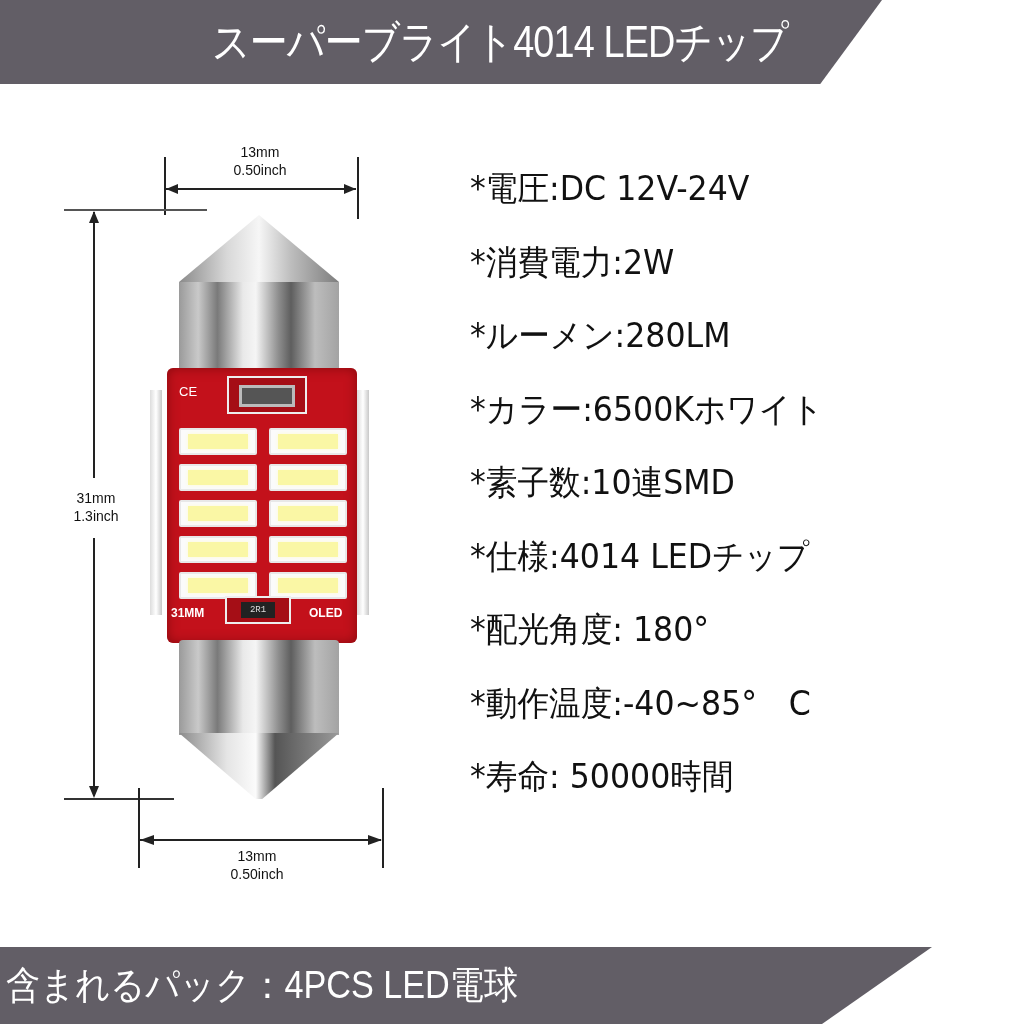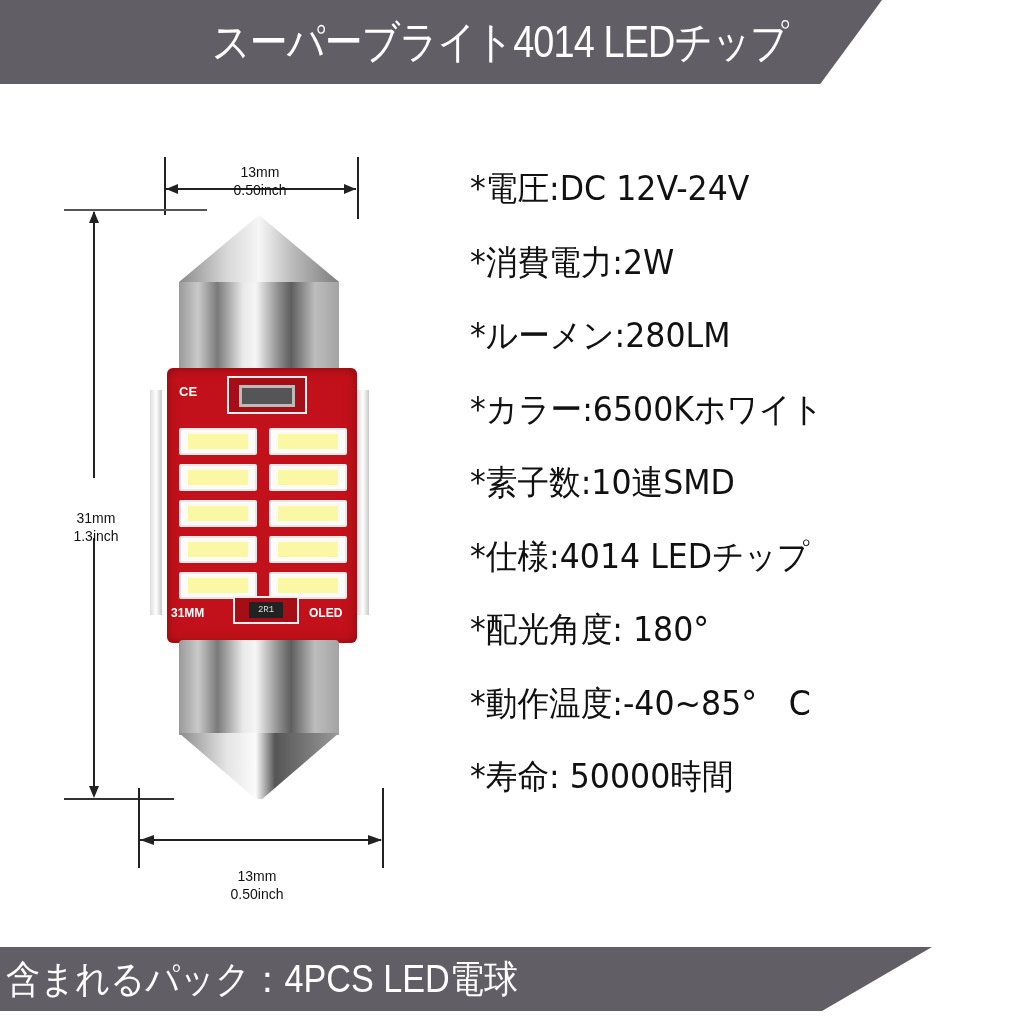--- a/index.html
+++ b/index.html
@@ -14,34 +14,34 @@
     top: 0; width: 882px; height: 84px;
     clip-path: polygon(0 0, 100% 0, 93% 100%, 0 100%);
     padding-left: 8px;
     justify-content: flex-end;
   }
   .banner-top .banner-text {
     font-family: "Liberation Sans", sans-serif; font-size: 44px; letter-spacing: -1px;
     transform: scaleX(0.86); transform-origin: left center; white-space: nowrap;
   }
   .banner-bottom {
-    top: 947px; width: 932px; height: 64px;
+    top: 947px; width: 932px; height: 77px;
     clip-path: polygon(0 0, 100% 0, 88.2% 100%, 0 100%);
     padding-left: 6px; padding-top: 0;
   }
   .banner-bottom .banner-text {
     font-family: "Liberation Sans", sans-serif; font-size: 38px;
     transform: scaleX(0.9); transform-origin: left center; white-space: nowrap;
   }
 
   
   .dim-line { position: absolute; background: #222; }
   .dim-label {
     position: absolute; font-family: "Liberation Sans", sans-serif; font-size: 14px;
-    color: #111; text-align: center; line-height: 18px; margin-top: 20px;
+    color: #111; text-align: center; line-height: 18px;
   }
   .arrow { position: absolute; width: 0; height: 0; }
 
   
   .bulb { position: absolute; left: 150px; top: 215px; width: 220px; height: 590px; }
   .cap-cone {
     position: absolute; left: 29px; width: 160px; height: 67px;
     background: linear-gradient(90deg, #8a8a8a 0%, #d8d8d8 30%, #f6f6f6 50%, #bdbdbd 70%, #7d7d7d 100%);
   }
   .cap-cone.top { top: 0; clip-path: polygon(50% 0, 100% 100%, 0 100%); }
@@ -58,35 +58,35 @@
     position: absolute; left: 17px; top: 153px; width: 190px; height: 275px;
     background: #c3111b; border-radius: 6px;
     box-shadow: inset 0 0 12px rgba(80,0,0,0.5);
   }
   .pcb-side {
     position: absolute; top: 175px; width: 12px; height: 225px;
     background: linear-gradient(90deg, #dcdcdc, #ffffff, #c8c8c8);
   }
   .pcb-side.left { left: 0px; }
   .pcb-side.right { left: 207px; }
-  .ce-mark { position: absolute; left: 12px; top: 16px; color: #fff; font-family: "Liberation Sans", sans-serif; font-size: 13px; font-weight: bold; }
+  .ce-mark { position: absolute; left: 12px; top: 16px; color: #fff; font-family: "Liberation Sans", sans-serif; font-size: 13px; font-weight: normal; }
   .resistor-top {
     position: absolute; left: 60px; top: 8px; width: 80px; height: 38px;
     border: 2px solid #eee; background: #a50e16;
   }
   .resistor-top .chip { position: absolute; left: 10px; top: 7px; width: 56px; height: 22px; background: #555; border: 3px solid #bbb; }
   .led-grid { position: absolute; left: 12px; top: 60px; display: grid; grid-template-columns: 78px 78px; column-gap: 12px; row-gap: 9px; }
   .led {
     width: 78px; height: 27px; background: #fbfbfb; border: 2px solid #e8e8e8;
     display: flex; align-items: center; justify-content: center; border-radius: 2px;
   }
   .led-core { width: 60px; height: 15px; background: #faf7a5; box-shadow: 0 0 4px #fffbd0; }
   .pcb-text { position: absolute; color: #fff; font-family: "Liberation Sans", sans-serif; font-size: 12px; font-weight: bold; top: 238px; }
   .resistor-bottom {
-    position: absolute; left: 66px; top: 228px; width: 66px; height: 28px;
+    position: absolute; left: 58px; top: 228px; width: 66px; height: 28px;
     border: 2px solid #eee; background: #a50e16;
   }
   .resistor-bottom .chip { position: absolute; left: 14px; top: 4px; width: 34px; height: 16px; background: #222; color: #ddd; font-size: 9px; text-align: center; line-height: 16px; font-family: "Liberation Mono", monospace; }
 
   
   .specs { position: absolute; left: 458px; top: 160px; margin-left: 12px; }
   .spec-line {
     height: 73.5px; font-family: "DejaVu Sans", sans-serif; font-size: 34px; color: #111;
     white-space: nowrap; line-height: 56px; transform: scaleX(0.93); transform-origin: left center;
   }

